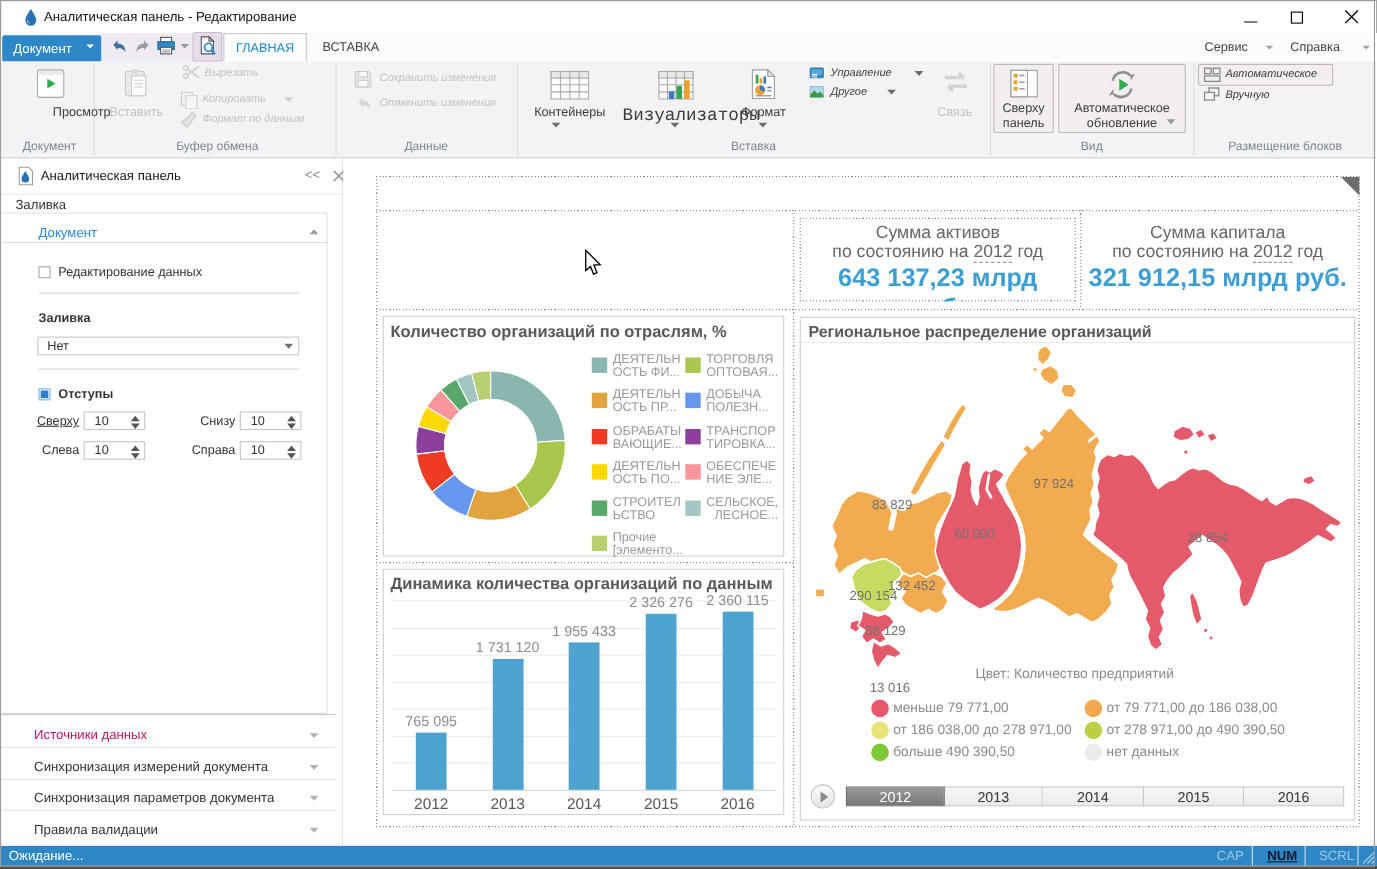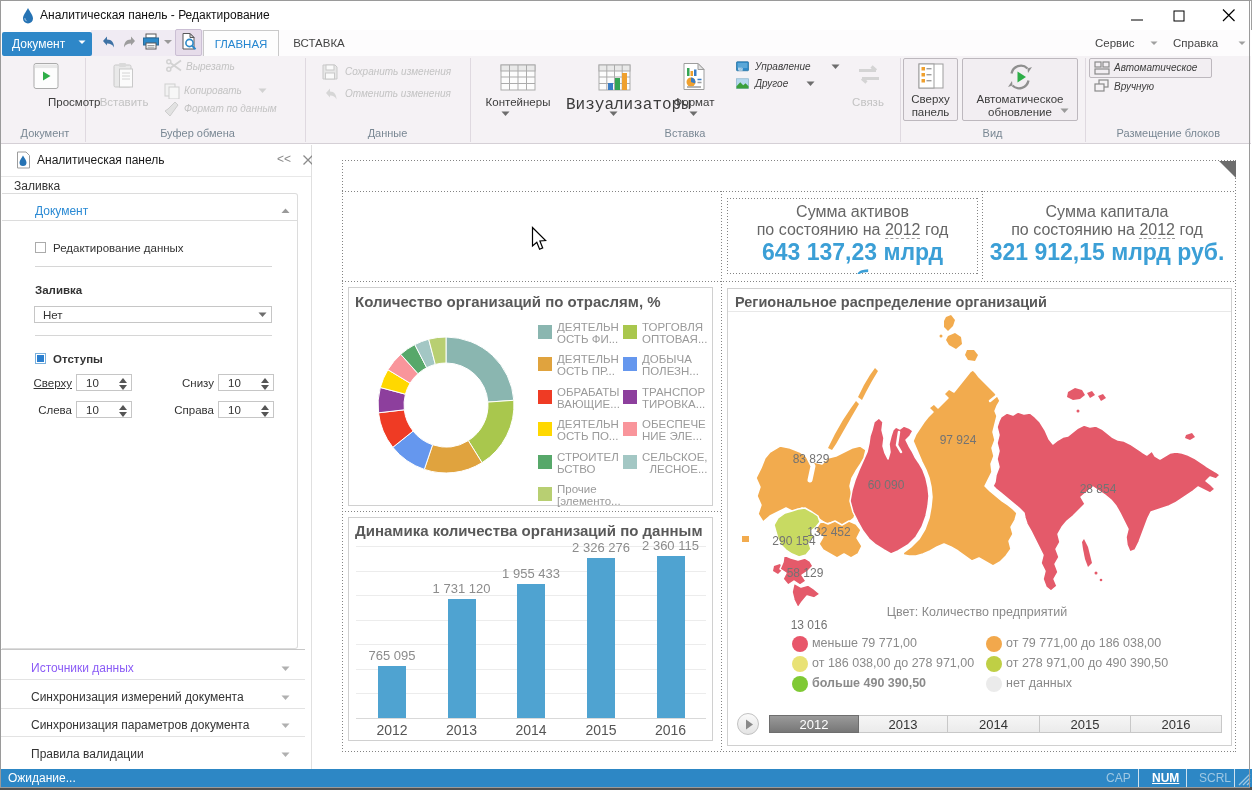--- a/index.html
+++ b/index.html
@@ -306,21 +306,21 @@
     <i class="dn"></i>
   </div>
 <div class="abs spin" style="left:76px;top:401px;">
     <i class="dn"></i>
   </div>
 <div class="abs spin" style="left:218px;top:401px;">
     <i class="dn"></i>
   </div>
 
 <div class="abs" style="left:0px;top:649px;width:305px;height:1px;background:#c8c8c8;"></div>
-<div class="abs" style="left:31px;top:661px;font-size:12px;color:#8b5cf6;">Источники данных</div>
+<div class="abs" style="left:31px;top:661px;font-size:12px;color:#be185d;">Источники данных</div>
 <svg class="abs" style="left:281px;top:666px;" width="9" height="6" viewBox="0 0 9 6">
     <path d="M0.5 0.5 L4.5 5 L8.5 0.5 Z" fill="#b0b0b0"></path>
   </svg>
 <div class="abs" style="left:0px;top:679px;width:305px;height:1px;background:#e3e3e3;"></div>
 <div class="abs" style="left:31px;top:690px;font-size:12px;color:#333;">Синхронизация измерений документа</div>
 <svg class="abs" style="left:281px;top:695px;" width="9" height="6" viewBox="0 0 9 6">
     <path d="M0.5 0.5 L4.5 5 L8.5 0.5 Z" fill="#b0b0b0"></path>
   </svg>
 <div class="abs" style="left:0px;top:708px;width:305px;height:1px;background:#e3e3e3;"></div>
 <div class="abs" style="left:31px;top:718px;font-size:12px;color:#333;">Синхронизация параметров документа</div>
@@ -472,38 +472,38 @@
 <div class="abs" style="left:827px;top:605px;width:300px;text-align:center;font-size:12.5px;color:#8a8a8a;">Цвет: Количество предприятий</div>
 <div class="abs" style="left:792px;top:636px;width:16px;height:16px;border-radius:50%;background:#e8566a;"></div>
 <div class="abs" style="left:812px;top:636px;font-size:12.5px;color:#8a8a8a;white-space:nowrap;">меньше 79 771,00</div>
 <div class="abs" style="left:986px;top:636px;width:16px;height:16px;border-radius:50%;background:#f2a84c;"></div>
 <div class="abs" style="left:1006px;top:636px;font-size:12.5px;color:#8a8a8a;white-space:nowrap;">от 79 771,00 до 186 038,00</div>
 <div class="abs" style="left:792px;top:656px;width:16px;height:16px;border-radius:50%;background:#e9e275;"></div>
 <div class="abs" style="left:812px;top:656px;font-size:12.5px;color:#8a8a8a;white-space:nowrap;">от 186 038,00 до 278 971,00</div>
 <div class="abs" style="left:986px;top:656px;width:16px;height:16px;border-radius:50%;background:#bfcf45;"></div>
 <div class="abs" style="left:1006px;top:656px;font-size:12.5px;color:#8a8a8a;white-space:nowrap;">от 278 971,00 до 490 390,50</div>
 <div class="abs" style="left:792px;top:676px;width:16px;height:16px;border-radius:50%;background:#7fc934;"></div>
-<div class="abs" style="left:812px;top:676px;font-size:12.5px;color:#8a8a8a;white-space:nowrap;font-weight:bold;">больше 490 390,50</div>
+<div class="abs" style="left:812px;top:676px;font-size:12.5px;color:#8a8a8a;white-space:nowrap;">больше 490 390,50</div>
 <div class="abs" style="left:986px;top:676px;width:16px;height:16px;border-radius:50%;background:#ebebeb;"></div>
 <div class="abs" style="left:1006px;top:676px;font-size:12.5px;color:#8a8a8a;white-space:nowrap;">нет данных</div>
 <div class="abs" style="left:737px;top:713px;width:22px;height:22px;border-radius:50%;background:linear-gradient(#fafafa,#e4e4e4);border:1px solid #c2c2c2;"></div>
 <svg class="abs" style="left:745px;top:719px;" width="9" height="11" viewBox="0 0 9 11">
     <path d="M1 0.5 L8 5.5 L1 10.5 Z" fill="#8a8a8a"></path>
   </svg>
 <div class="abs" style="left:769px;top:715px;width:90px;height:18px;background:linear-gradient(#9a9a9a,#777);color:#fff;border:1px solid #6e6e6e;font-size:13px;text-align:center;line-height:18px;">2012</div>
 <div class="abs" style="left:859px;top:715px;width:89px;height:18px;background:linear-gradient(#f6f6f6,#ebebeb);color:#333;border:1px solid #c8c8c8;border-left:none;font-size:13px;text-align:center;line-height:18px;">2013</div>
 <div class="abs" style="left:948px;top:715px;width:92px;height:18px;background:linear-gradient(#f6f6f6,#ebebeb);color:#333;border:1px solid #c8c8c8;border-left:none;font-size:13px;text-align:center;line-height:18px;">2014</div>
 <div class="abs" style="left:1040px;top:715px;width:91px;height:18px;background:linear-gradient(#f6f6f6,#ebebeb);color:#333;border:1px solid #c8c8c8;border-left:none;font-size:13px;text-align:center;line-height:18px;">2015</div>
 <div class="abs" style="left:1131px;top:715px;width:91px;height:18px;background:linear-gradient(#f6f6f6,#ebebeb);color:#333;border:1px solid #c8c8c8;border-left:none;font-size:13px;text-align:center;line-height:18px;">2016</div>
 
 <div class="abs" id="statusbar">
     <span style="position:absolute;left:8px;top:2px;">Ожидание...</span>
 <span style="position:absolute;left:1106px;top:2px;color:#9fc8e3;">CAP</span>
 <span style="position:absolute;left:1138px;top:0px;width:1px;height:18px;background:#cfe2ef;"></span>
-<span style="position:absolute;left:1152px;top:2px;color:#ffffff;font-weight:bold;text-decoration:underline;">NUM</span>
+<span style="position:absolute;left:1152px;top:2px;color:#0f172a;font-weight:bold;text-decoration:underline;">NUM</span>
 <span style="position:absolute;left:1186px;top:0px;width:1px;height:18px;background:#cfe2ef;"></span>
 <span style="position:absolute;left:1199px;top:2px;color:#9fc8e3;">SCRL</span>
 <span style="position:absolute;left:1234px;top:0px;width:1px;height:18px;background:#cfe2ef;"></span>
 <svg style="position:absolute;left:1238px;top:4px;" width="13" height="13" viewBox="0 0 13 13">
       <path d="M12 1 L1 12 M12 5 L5 12 M12 9 L9 12" stroke="#9fc8e3" stroke-width="1.3"></path>
     </svg>
 </div>
 <div class="abs" id="bottomstrip"></div>
 <div class="abs" style="left:0;top:0;width:1250px;height:788px;border:1px solid #9a9a9a;pointer-events:none;"></div>
 

